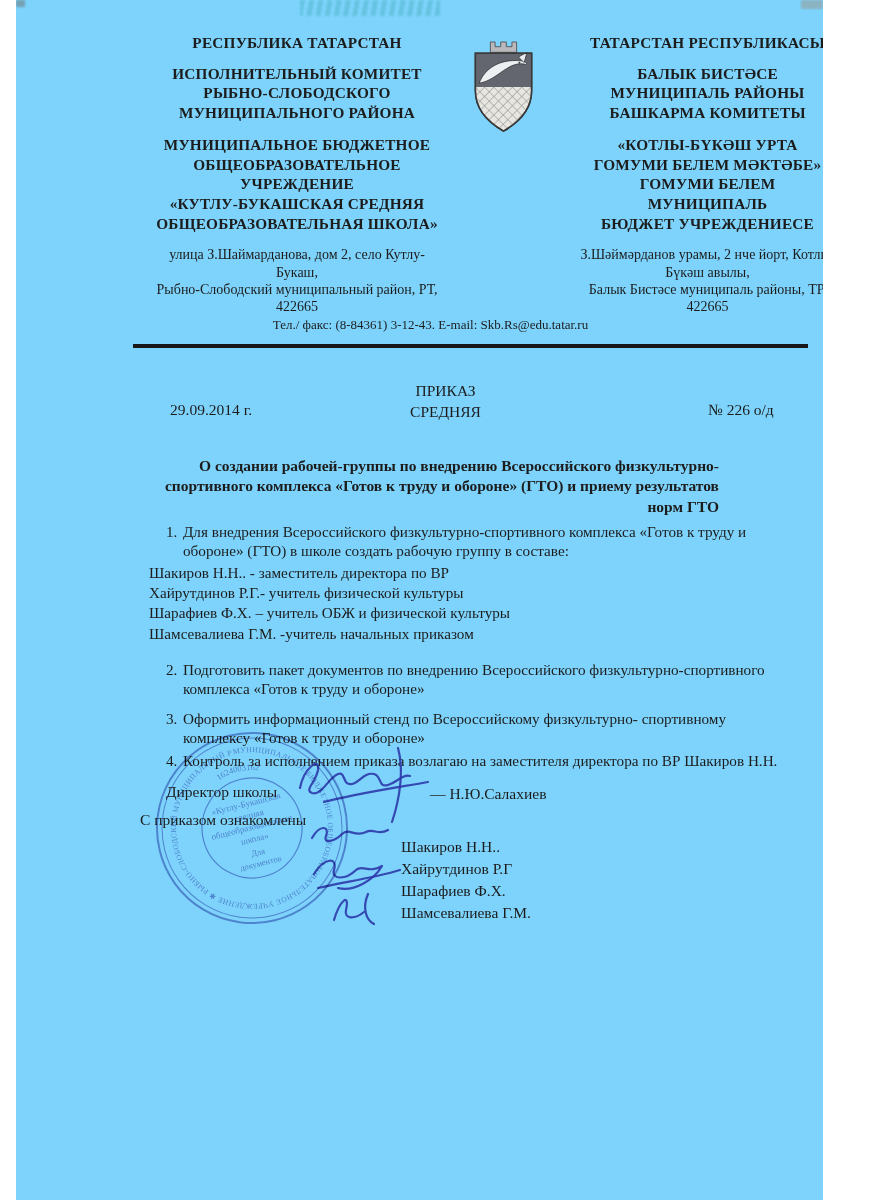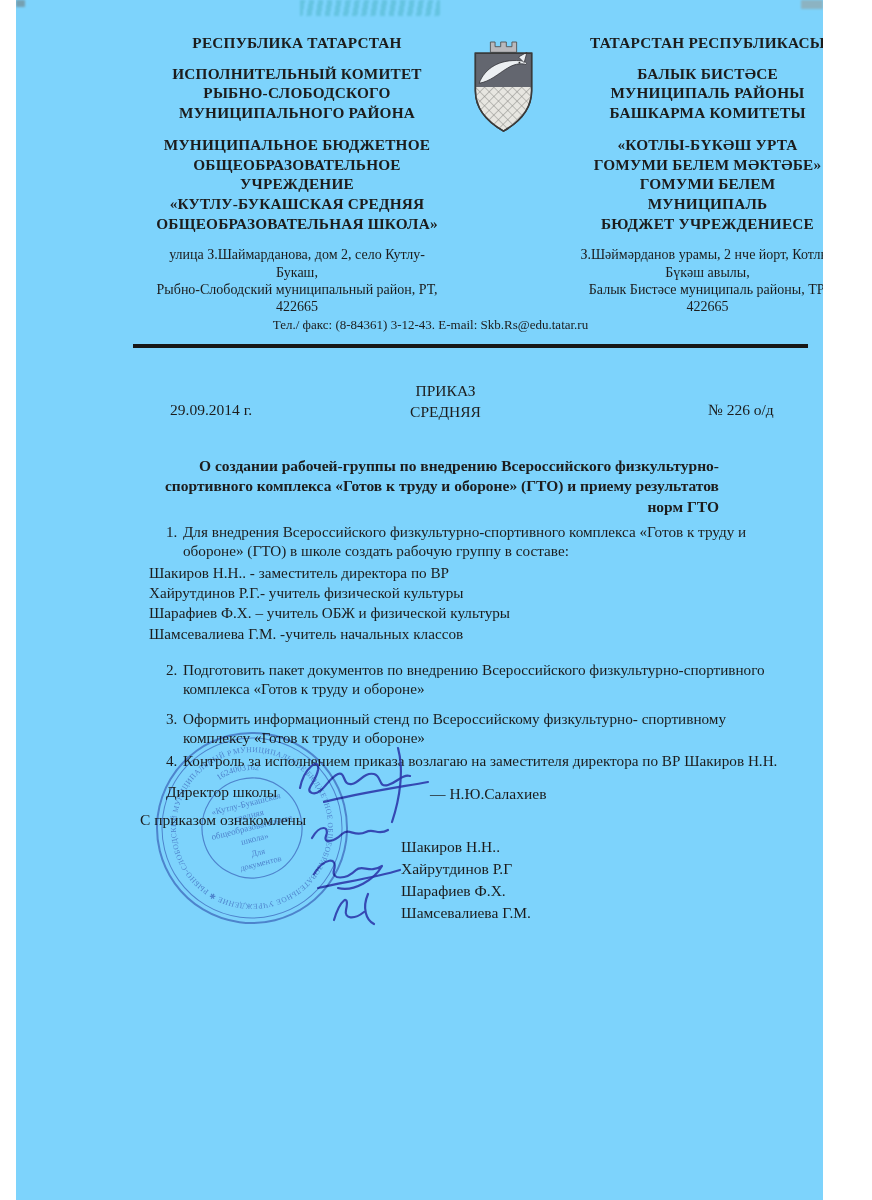--- a/index.html
+++ b/index.html
@@ -134,21 +134,21 @@
 норм ГТО</div>
 
   <div class="bodytext">
     <div class="item">
       <span class="n">1.</span>
       <span class="t">Для внедрения Всероссийского физкультурно-спортивного комплекса «Готов к труду и обороне» (ГТО) в школе создать рабочую группу в составе:</span>
     </div>
     <div class="members">Шакиров Н.Н.. - заместитель директора по ВР
 Хайрутдинов Р.Г.-  учитель физической культуры
 Шарафиев Ф.Х. – учитель ОБЖ и физической культуры
-Шамсевалиева Г.М.  -учитель начальных классов</div>
+Шамсевалиева Г.М.  -учитель начальных приказом</div>
 
     <div class="item mb10">
       <span class="n">2.</span>
       <span class="t">Подготовить пакет документов по внедрению Всероссийского физкультурно-спортивного комплекса «Готов к труду и обороне»</span>
     </div>
 
     <div class="item mb4">
       <span class="n">3.</span>
       <span class="t">Оформить информационный стенд по Всероссийскому физкультурно- спортивному комплексу «Готов к труду и обороне»</span>
     </div>

